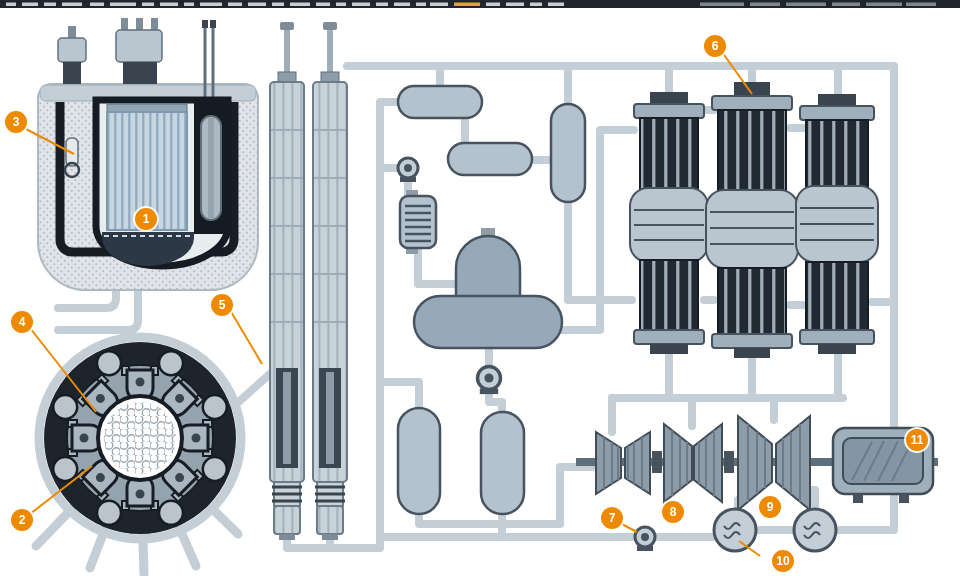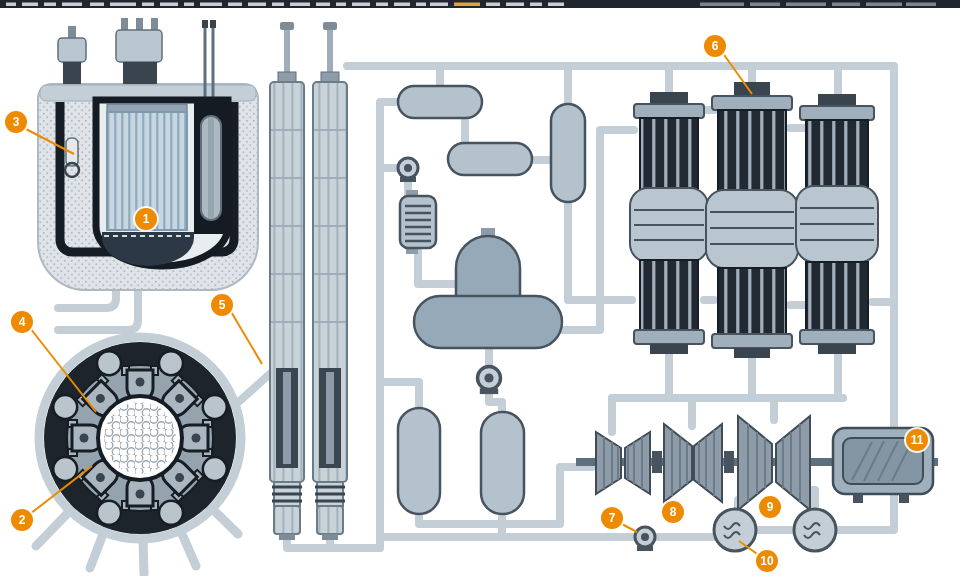--- a/index.html
+++ b/index.html
@@ -408,16 +408,16 @@
 
 <div class="badge" style="left:135px;top:208px;">1</div>
 <div class="badge" style="left:11px;top:509px;">2</div>
 <div class="badge" style="left:5px;top:111px;">3</div>
 <div class="badge" style="left:11px;top:311px;">4</div>
 <div class="badge" style="left:211px;top:294px;">5</div>
 <div class="badge" style="left:704px;top:35px;">6</div>
 <div class="badge" style="left:601px;top:507px;">7</div>
 <div class="badge" style="left:662px;top:501px;">8</div>
 <div class="badge" style="left:759px;top:496px;">9</div>
-<div class="badge" style="left:756px;top:550px;">10</div>
+<div class="badge" style="left:772px;top:550px;">10</div>
 <div class="badge" style="left:866px;top:429px;margin-left:40px;">11</div>
 
 </div>
 
 </body></html>

